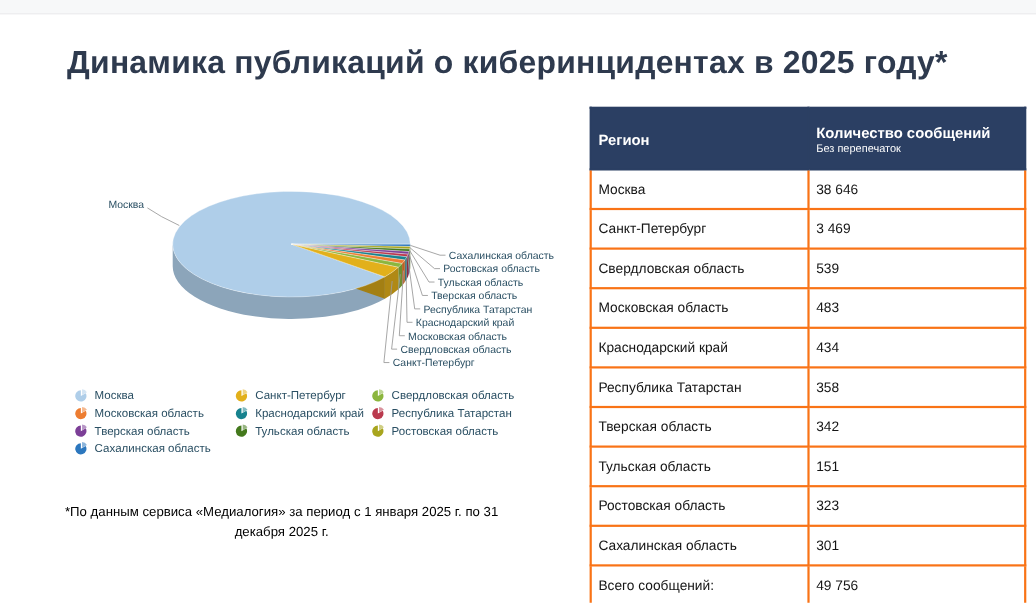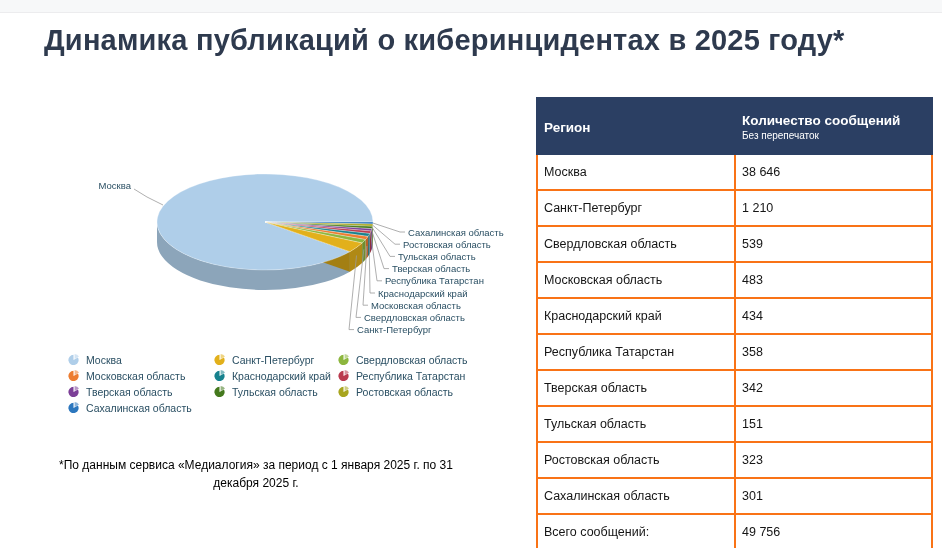--- a/index.html
+++ b/index.html
@@ -2,21 +2,21 @@
 <html><head>
 <meta charset="utf-8">
 <style>
   html,body{margin:0;padding:0;}
   body{
     width:942px;height:548px;overflow:hidden;background:#ffffff;
     font-family:"Liberation Sans","DejaVu Sans",sans-serif;position:relative;
   }
   .topbar{position:absolute;left:0;top:0;width:942px;height:12px;background:#f7f8f9;border-bottom:1px solid #ececee;}
   .page-title{
-    position:absolute;left:44px;top:24px;margin:0;
+    position:absolute;left:44px;top:24px;margin:17px;
     font-size:29px;font-weight:600;color:#2e3a4e;letter-spacing:.2px;white-space:nowrap;
   }
   .chart-svg{position:absolute;left:30px;top:148px;}
   .legend{
     position:absolute;left:67px;top:353px;width:440px;
     display:grid;grid-template-columns:146px 124px auto;row-gap:3px;align-items:center;
   }
   .legend-item{display:flex;align-items:center;gap:6px;height:13px;}
   .legend-item span{font-size:10.5px;color:#2a4f63;white-space:nowrap;}
   .footnote{
@@ -176,21 +176,21 @@
       </th>
     </tr>
   </thead>
   <tbody id="table-body">
       <tr>
         <td>Москва</td>
         <td>38 646</td>
       </tr>
       <tr>
         <td>Санкт-Петербург</td>
-        <td>1 210</td>
+        <td>3 469</td>
       </tr>
       <tr>
         <td>Свердловская область</td>
         <td>539</td>
       </tr>
       <tr>
         <td>Московская область</td>
         <td>483</td>
       </tr>
       <tr>

